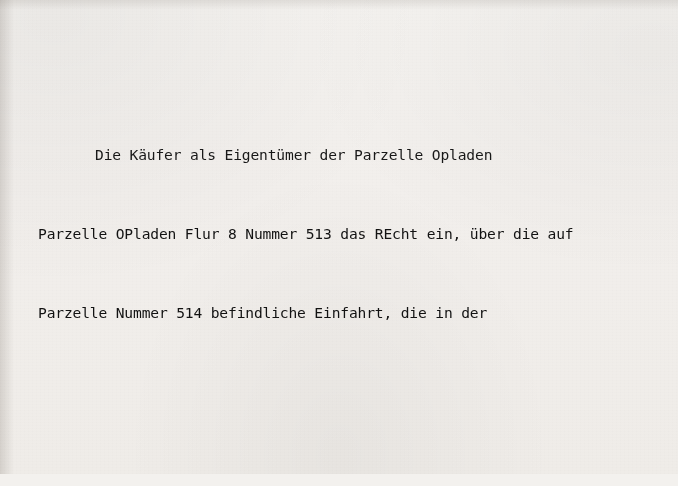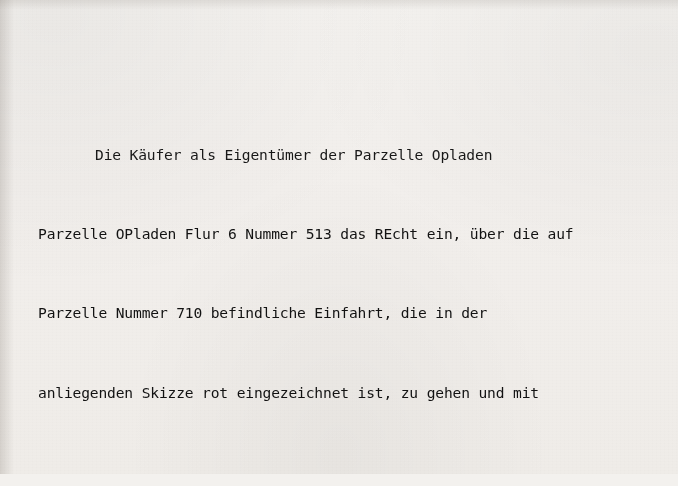--- a/index.html
+++ b/index.html
@@ -78,23 +78,22 @@
 
 <div class="paper">
   <div class="edge-top"></div>
   <div class="edge-left"></div>
   <div class="grain"></div>
 
   <div class="body-text">
 
     <p class="para">
       <span class="line indent-1">Die Käufer als Eigentümer der Parzelle Opladen</span>
-      <span class="line">Parzelle OPladen Flur 6 Nummer 513 das REcht ein, über die auf</span>
-      <span class="line">Parzelle Nummer 710 befindliche Einfahrt, die in der</span>
-      <span class="line">anliegenden Skizze rot eingezeichnet ist, zu gehen und mit</span>
+      <span class="line">Parzelle OPladen Flur 8 Nummer 513 das REcht ein, über die auf</span>
+      <span class="line">Parzelle Nummer 514 befindliche Einfahrt, die in der</span>
       
       
       
       
       
       
     </p>
 
     
 

